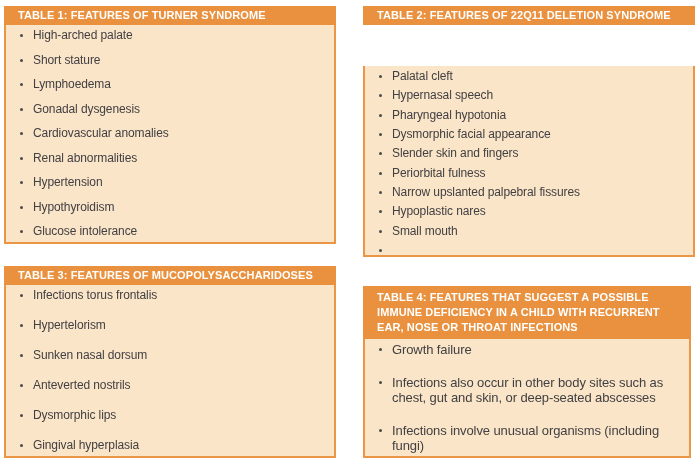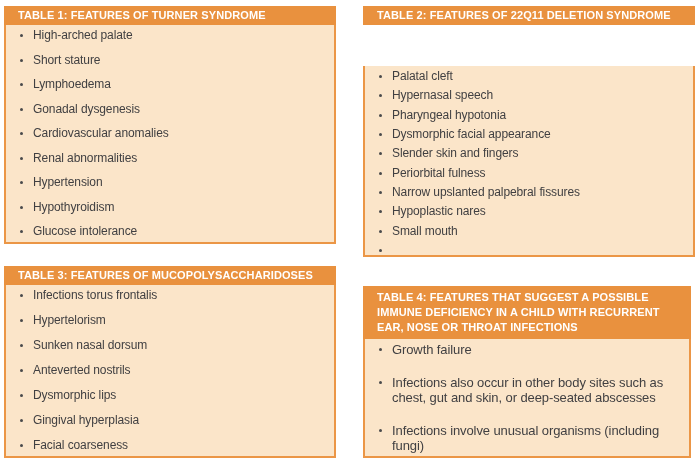--- a/index.html
+++ b/index.html
@@ -206,24 +206,20 @@
         <div class="item">
           <span class="bullet"></span>
           <span class="item-text">Dysmorphic lips</span>
         </div>
 
         <div class="item">
           <span class="bullet"></span>
           <span class="item-text">Gingival hyperplasia</span>
         </div>
 
-        <div class="item">
-          <span class="bullet"></span>
-          <span class="item-text">Facial coarseness</span>
-        </div>
       </div>
   </section>
 
   <section class="panel panel--t4">
     <header class="panel-header">TABLE 4: FEATURES THAT SUGGEST A POSSIBLE IMMUNE DEFICIENCY IN A CHILD WITH RECURRENT EAR, NOSE OR THROAT INFECTIONS</header>
     <div class="panel-body">
 
         <div class="item">
           <span class="bullet"></span>
           <span class="item-text">Growth failure</span>

